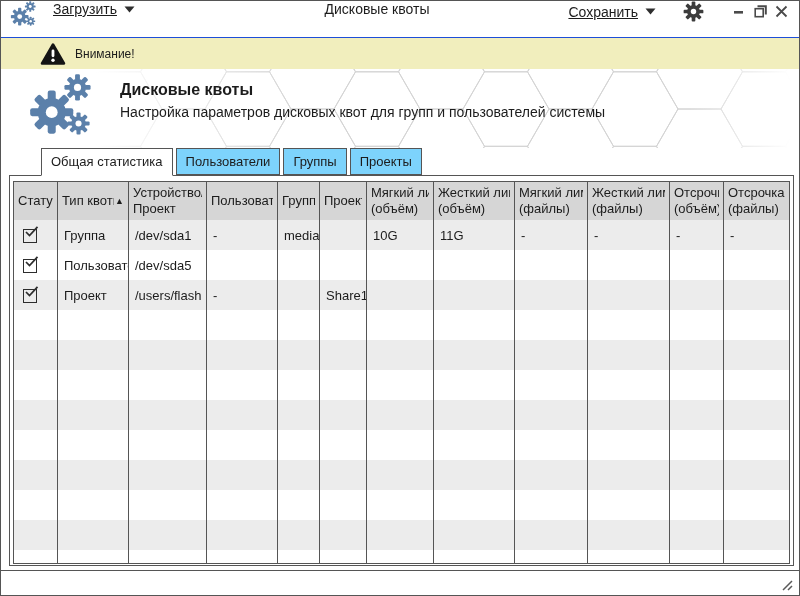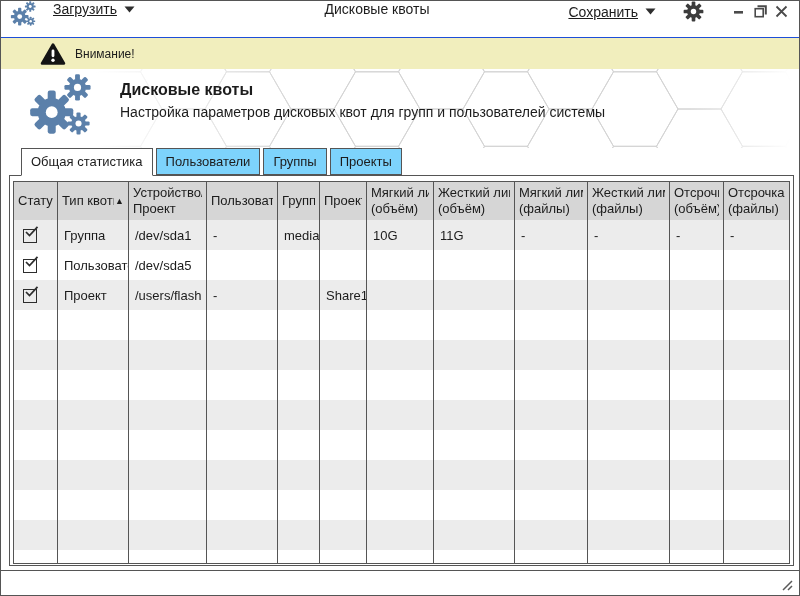--- a/index.html
+++ b/index.html
@@ -32,21 +32,21 @@
     background:linear-gradient(90deg,#fff 0px,#fff 95px,rgba(255,255,255,0) 100%);}
   .fadeR{position:absolute;right:0;top:0;bottom:0;width:110px;
     background:linear-gradient(270deg,#fff 8px,rgba(255,255,255,0) 100%);}
   .h-icon{position:absolute;left:27px;top:5px;}
   .h-text{position:absolute;left:119px;top:12px;}
   .h-title{font-size:16px;font-weight:700;}
   .h-sub{font-size:14px;font-weight:400;margin-top:5px;white-space:nowrap;}
 
   
   .tabs{position:absolute;top:147px;left:0;right:0;height:28px;display:flex;
-    align-items:flex-start;padding-left:20px;z-index:3;}
+    align-items:flex-start;padding-left:40px;z-index:3;}
   .tab{height:27px;line-height:25px;padding:0 9px;border:1px solid #555;background:#7dd3fc;
     font-size:13px;margin-right:3px;box-sizing:border-box;white-space:nowrap;}
   .tab.active{background:#fff;height:28px;border-bottom:1px solid #fff;position:relative;z-index:4;}
 
   
   .frame{position:absolute;left:8px;top:174px;width:785px;height:391px;box-sizing:border-box;
     border:1px solid #555;background:#fff;z-index:2;overflow:hidden;}
   table{position:absolute;left:3px;top:5px;border-collapse:collapse;table-layout:fixed;width:776px;}
   table{border:1px solid #555;}
   th,td{border-left:1px solid #555;}

